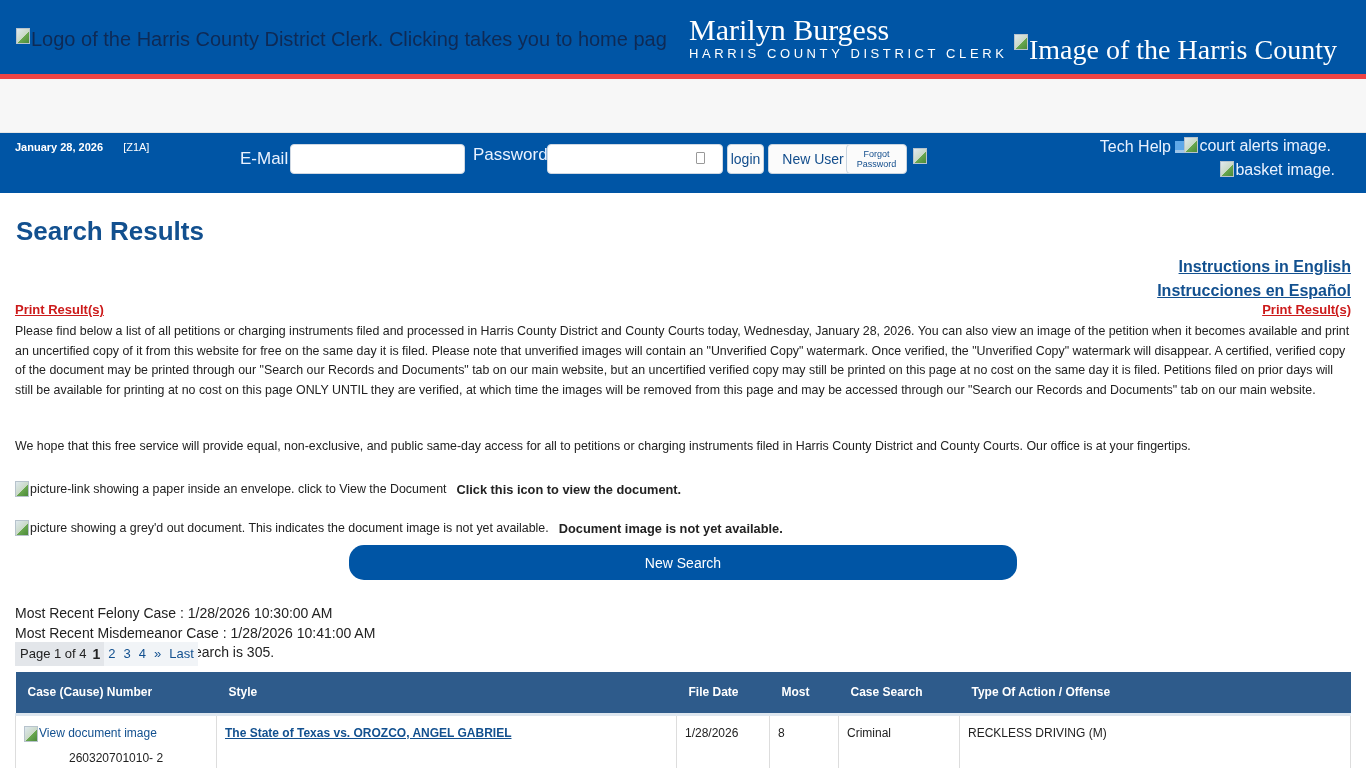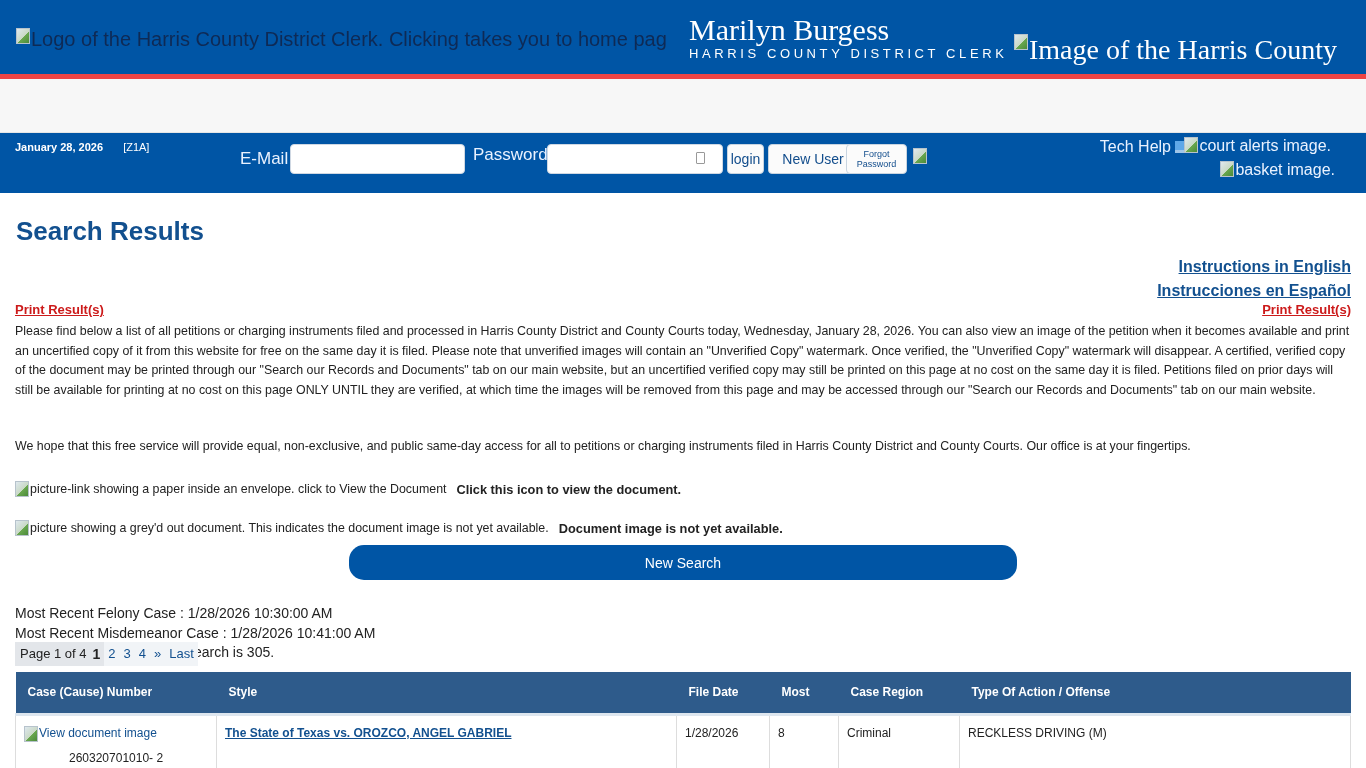--- a/index.html
+++ b/index.html
@@ -217,21 +217,21 @@
     <a>Last</a>
   </div>
 
   <table>
     <thead>
       <tr>
         <th style="width:201px;">Case (Cause) Number</th>
         <th style="width:460px;">Style</th>
         <th style="width:93px;">File Date</th>
         <th style="width:69px;">Most</th>
-        <th style="width:121px;">Case Region</th>
+        <th style="width:121px;">Case Search</th>
         <th>Type Of Action / Offense</th>
       </tr>
     </thead>
     <tbody>
       <tr>
         <td class="case-cell">
           <a class="broken-img">
             <span class="bi-icon"></span>
             <span style="color:#12508f;">View document image</span>
           </a>

